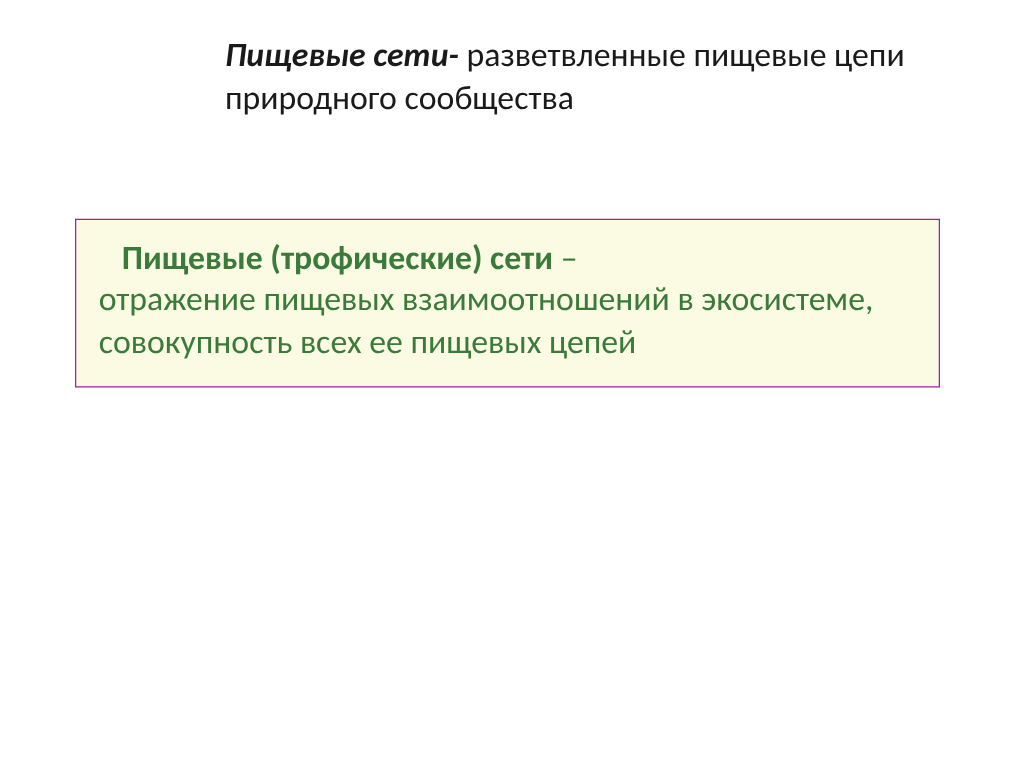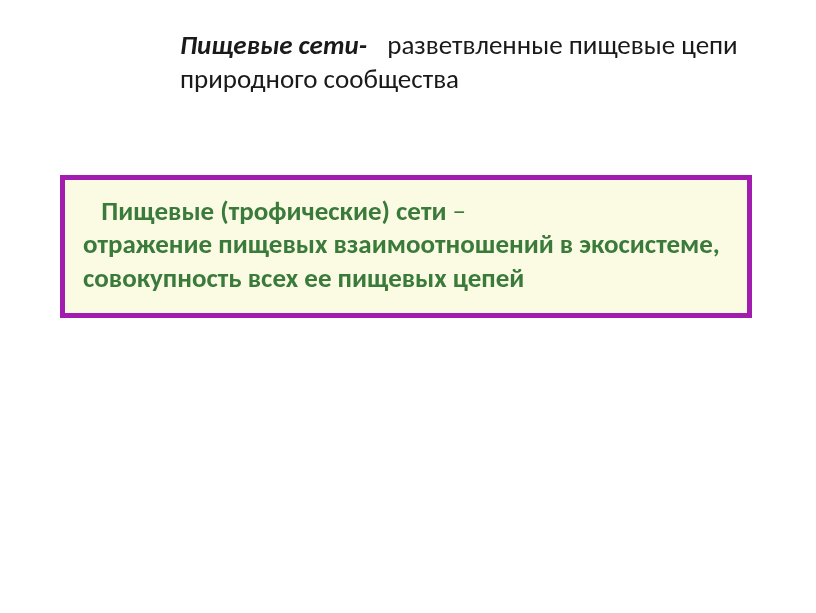--- a/index.html
+++ b/index.html
@@ -22,44 +22,43 @@
       font-size: 27px;
       line-height: 1.25;
       color: #1a1a1a;
     }
     .heading .bold {
       font-weight: 700;
       font-style: italic;
     }
     .heading .rest {
       font-weight: 400;
-      margin-left: 14px;
     }
     .definition-box {
       position: absolute;
       top: 175px;
       left: 60px;
       width: 692px;
       background: #fbfbe3;
-      border: 5px solid #a21caf;
+      border: 1px solid #a21caf;
       padding: 14px 18px 18px 18px;
     }
     .definition-box .def-title {
       color: #3a7a3a;
       font-weight: 700;
       font-size: 27px;
     }
     .definition-box .def-dash {
       color: #3a7a3a;
       font-weight: 400;
       font-size: 27px;
     }
     .definition-box .def-body {
       color: #3a7a3a;
-      font-weight: 700;
+      font-weight: 400;
       font-size: 27px;
       line-height: 1.25;
     }
   </style>
 </head>
 <body>
 
 <div class="heading">
   <span class="bold">Пищевые сети-</span><span class="rest"> разветвленные пищевые цепи природного сообщества</span>
 </div>

